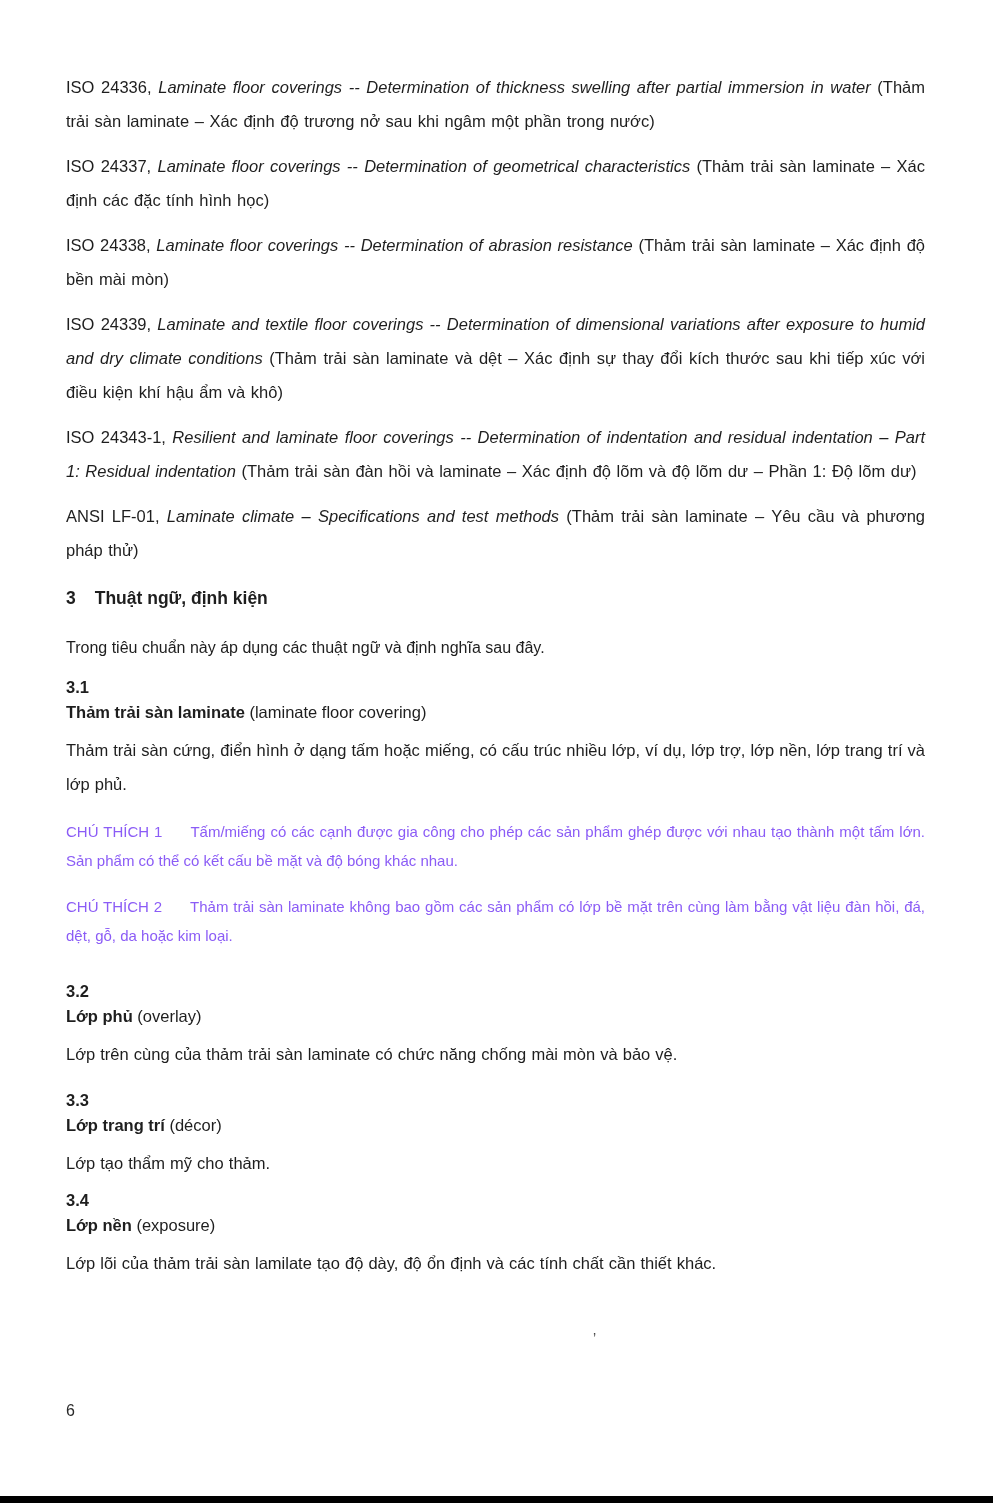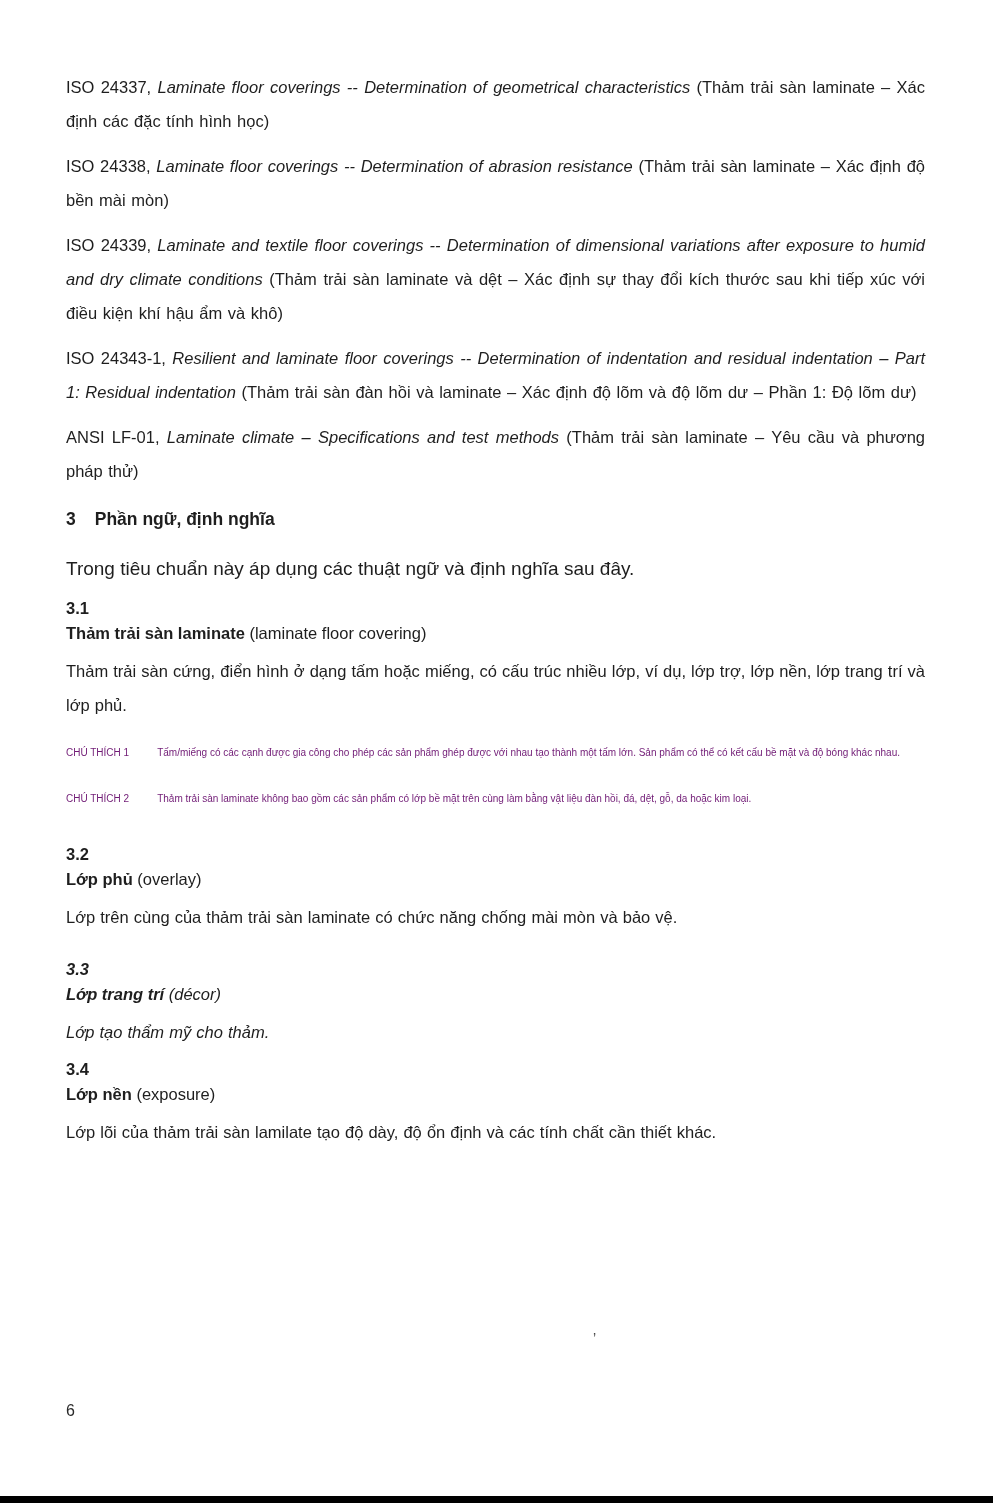--- a/index.html
+++ b/index.html
@@ -37,48 +37,48 @@
   p.ref .vi { font-style: normal; }
   .section-heading {
     margin-top: 20px;
     font-size: 17.5px;
     line-height: 22px;
     font-weight: 700;
   }
   .section-heading .num { margin-right: 19px; }
   .section-intro {
     margin-top: 22px;
-    font-size: 19px;
+    font-size: 16px;
     line-height: 34px;
   }
   .term-block { margin-top: 10px; }
   .term-head {
     font-size: 16.5px;
     line-height: 25px;
     font-weight: 700;
   }
   .term-head .en { font-weight: 400; }
   .term-def {
     margin-top: 8px;
     font-size: 16.5px;
     line-height: 34px;
     text-align: justify;
     word-spacing: 0.5px;
   }
   .note {
     margin-top: 16px;
-    font-size: 10px;
+    font-size: 15px;
     line-height: 29px;
     text-align: justify;
-    color: #701a75;
+    color: #8b5cf6;
   }
   .note + .note { margin-top: 17px; }
   .note .note-label { margin-right: 28px; white-space: nowrap; }
   .tb-32 { margin-top: 29px; }
-  .tb-33 { margin-top: 23px; font-style: italic; }
+  .tb-33 { margin-top: 17px; }
   .tb-34 { margin-top: 8px; }
   .stray-mark {
     position: absolute;
     left: 593px;
     top: 1330px;
     font-size: 14px;
     color: #444;
   }
   .page-number {
     position: absolute;
@@ -95,32 +95,33 @@
     height: 7px;
     background: #000000;
   }
 </style>
 </head>
 <body>
 
 <div class="page">
 
 
+  <p class="ref"><span class="code">ISO 24336,</span> <span class="en">Laminate floor coverings -- Determination of thickness swelling after partial immersion in water</span> <span class="vi">(Thảm trải sàn laminate – Xác định độ trương nở sau khi ngâm một phần trong nước)</span></p>
 
   <p class="ref"><span class="code">ISO 24337,</span> <span class="en">Laminate floor coverings -- Determination of geometrical characteristics</span> <span class="vi">(Thảm trải sàn laminate – Xác định các đặc tính hình học)</span></p>
 
   <p class="ref"><span class="code">ISO 24338,</span> <span class="en">Laminate floor coverings -- Determination of abrasion resistance</span> <span class="vi">(Thảm trải sàn laminate – Xác định độ bền mài mòn)</span></p>
 
   <p class="ref"><span class="code">ISO 24339,</span> <span class="en">Laminate and textile floor coverings -- Determination of dimensional variations after exposure to humid and dry climate conditions</span> <span class="vi">(Thảm trải sàn laminate và dệt – Xác định sự thay đổi kích thước sau khi tiếp xúc với điều kiện khí hậu ẩm và khô)</span></p>
 
   <p class="ref"><span class="code">ISO 24343-1,</span> <span class="en">Resilient and laminate floor coverings -- Determination of indentation and residual indentation – Part 1: Residual indentation</span> <span class="vi">(Thảm trải sàn đàn hồi và laminate – Xác định độ lõm và độ lõm dư – Phần 1: Độ lõm dư)</span></p>
 
   <p class="ref"><span class="code">ANSI LF-01,</span> <span class="en">Laminate climate – Specifications and test methods</span> <span class="vi">(Thảm trải sàn laminate – Yêu cầu và phương pháp thử)</span></p>
 
-  <div class="section-heading"><span class="num">3</span><span>Phần ngữ, định nghĩa</span></div>
+  <div class="section-heading"><span class="num">3</span><span>Thuật ngữ, định kiện</span></div>
 
   <p class="section-intro">Trong tiêu chuẩn này áp dụng các thuật ngữ và định nghĩa sau đây.</p>
 
   <div class="term-block">
     <div class="term-head">
       <div>3.1</div>
       <div><span>Thảm trải sàn laminate</span> <span class="en">(laminate floor covering)</span></div>
     </div>
     <p class="term-def">Thảm trải sàn cứng, điển hình ở dạng tấm hoặc miếng, có cấu trúc nhiều lớp, ví dụ, lớp trợ, lớp nền, lớp trang trí và lớp phủ.</p>
   </div>

